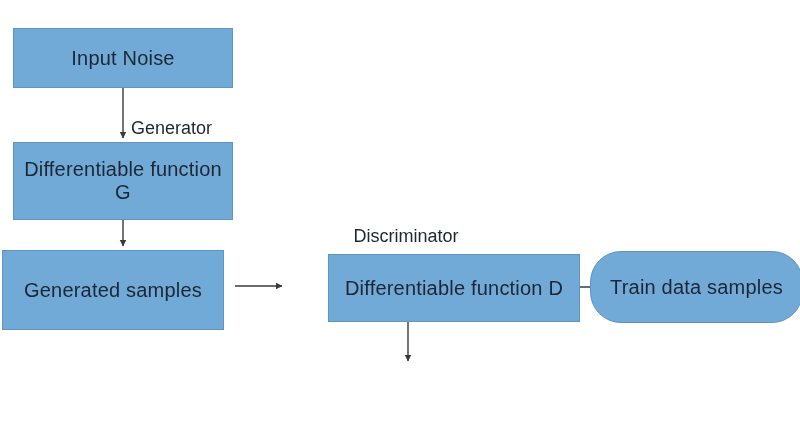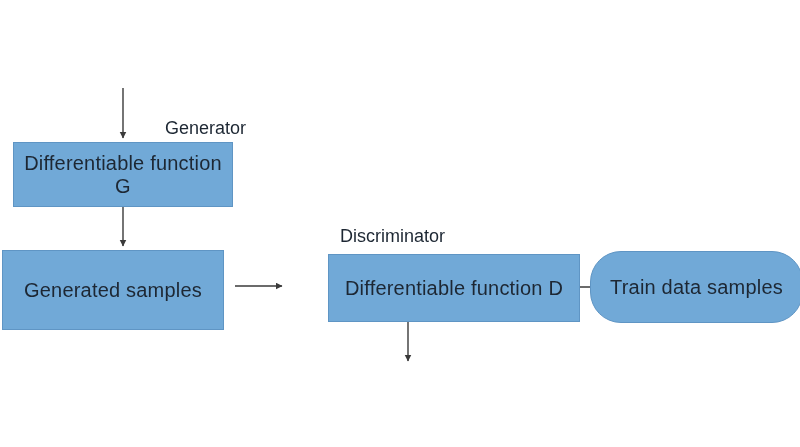--- a/index.html
+++ b/index.html
@@ -45,47 +45,50 @@
     position: absolute;
     left: 0; top: 0;
     width: 800px; height: 447px;
     pointer-events: none;
   }
   svg.arrows line { stroke: var(--arrow); stroke-width: 1.4; }
   svg.arrows .arrowhead-fill { fill: var(--arrow); }
 
   
   .n-input-noise        { left: 13px;  top: 28px;  width: 220px; height: 60px; }
-  .n-function-g         { left: 13px;  top: 142px; width: 220px; height: 65px; }
+  .n-function-g         { left: 13px;  top: 142px; width: 220px; height: 78px; }
   .n-generated-samples  { left: 2px;  top: 250px; width: 222px; height: 80px; }
   .n-function-d         { left: 286px; top: 254px; width: 252px; height: 68px; margin-left: 42px; }
   .n-train-data         { left: 590px; top: 251px; width: 213px; height: 72px; border-radius: 31px; }
   .n-real-fake          { left: 336px; top: 365px; width: 147px; height: 68px; }
 
-  .l-generator     { left: 131px; top: 118px; margin-left: 34px; }
-  .l-discriminator { left: 340px; top: 226px; width: 132px; text-align: left; }
+  .l-generator     { left: 131px; top: 118px; }
+  .l-discriminator { left: 340px; top: 226px; width: 132px; text-align: center; }
 </style>
 </head>
 <body>
 
 <div class="canvas">
 
   <svg class="arrows" viewBox="0 0 800 447">
     <defs>
       <marker id="ah" markerWidth="8" markerHeight="8" refX="6.5" refY="3.5" orient="auto" markerUnits="userSpaceOnUse">
         <path class="arrowhead-fill" d="M0,0 L7,3.5 L0,7 Z"></path>
       </marker>
     </defs>
     <line x1="123" y1="88" x2="123" y2="138" marker-end="url(#ah)"></line>
     <line x1="123" y1="207" x2="123" y2="246" marker-end="url(#ah)"></line>
     <line x1="235" y1="286" x2="282" y2="286" marker-end="url(#ah)"></line>
     <line x1="590" y1="287" x2="542" y2="287" marker-end="url(#ah)"></line>
     <line x1="408" y1="322" x2="408" y2="361" marker-end="url(#ah)"></line>
   </svg>
 
+  <div class="node n-input-noise">
+    <span>Input Noise</span>
+  </div>
 
   <div class="edge-label l-generator">Generator</div>
 
   <div class="node n-function-g">
     <span>Differentiable function G</span>
   </div>
 
   <div class="node n-generated-samples">
     <span>Generated samples</span>
   </div>

